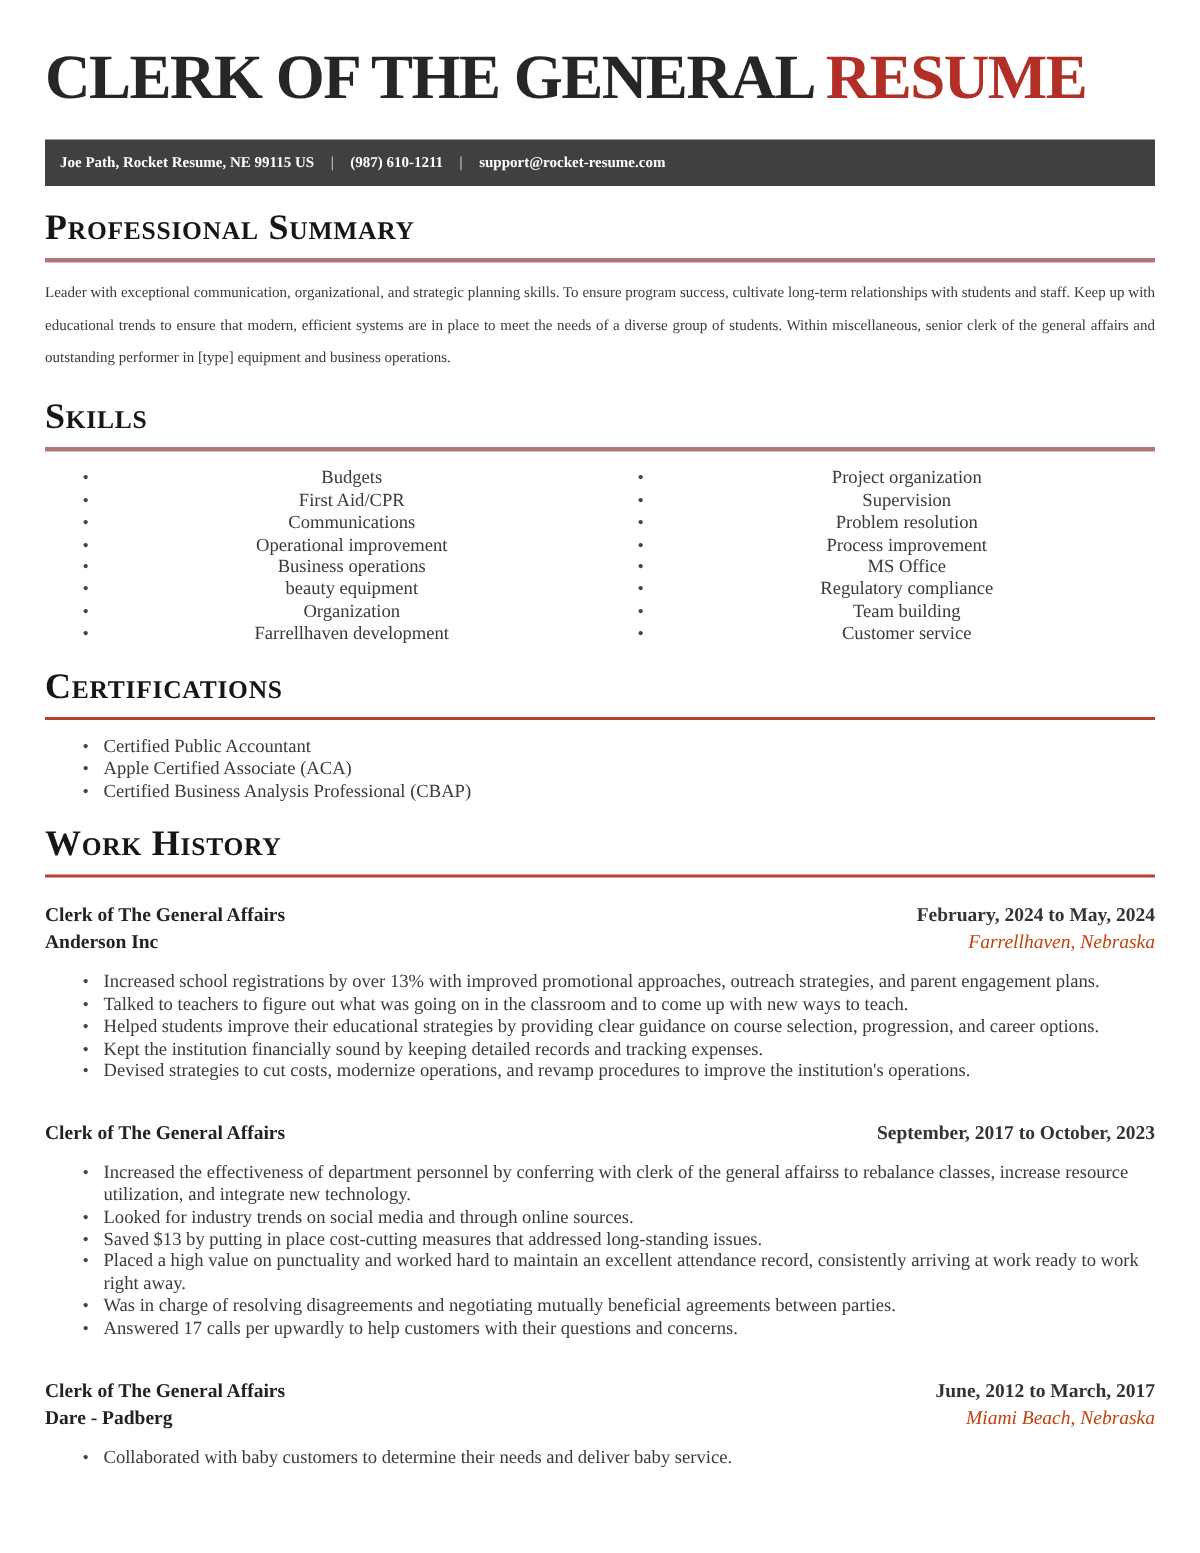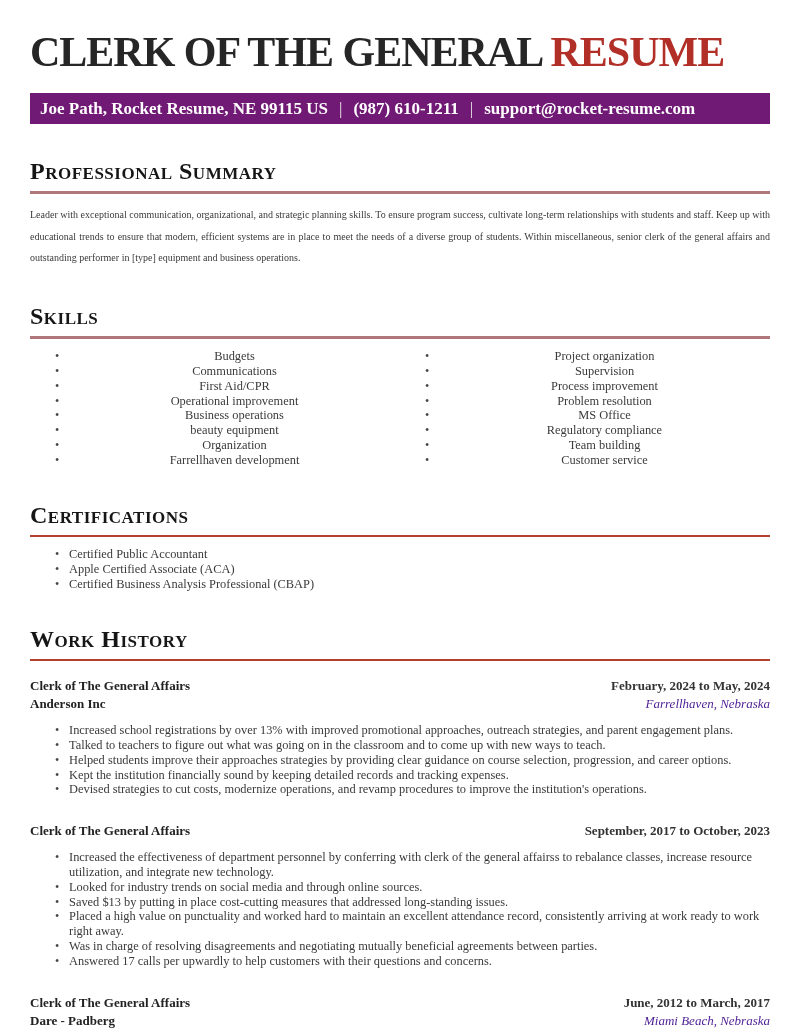--- a/index.html
+++ b/index.html
@@ -23,41 +23,41 @@
     font-size: 42px;
     line-height: 1.25;
     font-weight: 700;
     letter-spacing: -1px;
     color: #262626;
     white-space: nowrap;
   }
   .resume-title .accent { color: #b22f27; }
   .contact-bar {
     margin-top: 14px;
-    background: #701a75;
+    background: #404040;
     color: #ffffff;
     font-weight: 700;
-    font-size: 17px;
+    font-size: 10px;
     line-height: 15px;
     padding: 8px 10px;
   }
   .contact-bar .sep {
     font-weight: 400;
     margin: 0 11px;
     color: #e8e8e8;
   }
   
   .section-heading {
     font-variant: small-caps;
     font-size: 24px;
     line-height: 1.15;
     font-weight: 700;
     letter-spacing: 0.5px;
     color: #161616;
-    margin: 34px 0 6px 0;
+    margin: 15px 0 6px 0;
   }
   .rule { border: none; margin: 0; }
   .rule.rose { height: 3px; background: #b0777a; }
   .rule.red  { height: 2px; background: #b5402e; }
   .summary-text {
     margin: 10px 0 0 0;
     font-size: 10px;
     line-height: 21.5px;
     text-align: justify;
     color: #3a3a3a;
@@ -94,21 +94,21 @@
   .job.first { margin-top: 16px; }
   .job-row {
     display: flex;
     justify-content: space-between;
     align-items: flex-start;
     font-size: 13px;
     line-height: 18px;
   }
   .job-title, .job-company { font-weight: 700; color: #222222; }
   .job-dates { font-weight: 700; color: #333333; }
-  .job-location { font-style: italic; color: #4c1d95; }
+  .job-location { font-style: italic; color: #c2410c; }
 </style>
 </head>
 <body>
 
 <div class="page">
 
   <header>
     <h1 class="resume-title"><span>CLERK OF THE GENERAL </span><span class="accent">RESUME</span></h1>
 
     <div class="contact-bar">
@@ -121,33 +121,33 @@
     <hr class="rule rose">
     <p class="summary-text">Leader with exceptional communication, organizational, and strategic planning skills. To ensure program success, cultivate long-term relationships with students and staff. Keep up with educational trends to ensure that modern, efficient systems are in place to meet the needs of a diverse group of students. Within miscellaneous, senior clerk of the general affairs and outstanding performer in [type] equipment and business operations.</p>
   </section>
 
   <section>
     <h2 class="section-heading">Skills</h2>
     <hr class="rule rose">
     <div class="two-col">
       <ul class="blist">
           <li>Budgets</li>
+          <li>First Aid/CPR</li>
           <li>Communications</li>
-          <li>First Aid/CPR</li>
           <li>Operational improvement</li>
           <li>Business operations</li>
           <li>beauty equipment</li>
           <li>Organization</li>
           <li>Farrellhaven development</li>
         </ul>
       <ul class="blist">
           <li>Project organization</li>
           <li>Supervision</li>
+          <li>Problem resolution</li>
           <li>Process improvement</li>
-          <li>Problem resolution</li>
           <li>MS Office</li>
           <li>Regulatory compliance</li>
           <li>Team building</li>
           <li>Customer service</li>
         </ul>
     </div>
   </section>
 
   <section>
     <h2 class="section-heading">Certifications</h2>
@@ -168,21 +168,21 @@
         <span class="job-title">Clerk of The General Affairs</span>
         <span class="job-dates">February, 2024 to May, 2024</span>
       </div>
       <div class="job-row">
         <span class="job-company">Anderson Inc</span>
         <span class="job-location">Farrellhaven, Nebraska</span>
       </div>
       <ul class="blist">
           <li>Increased school registrations by over 13% with improved promotional approaches, outreach strategies, and parent engagement plans.</li>
           <li>Talked to teachers to figure out what was going on in the classroom and to come up with new ways to teach.</li>
-          <li>Helped students improve their approaches strategies by providing clear guidance on course selection, progression, and career options.</li>
+          <li>Helped students improve their educational strategies by providing clear guidance on course selection, progression, and career options.</li>
           <li>Kept the institution financially sound by keeping detailed records and tracking expenses.</li>
           <li>Devised strategies to cut costs, modernize operations, and revamp procedures to improve the institution's operations.</li>
         </ul>
     </div>
 
     <div class="job">
       <div class="job-row">
         <span class="job-title">Clerk of The General Affairs</span>
         <span class="job-dates">September, 2017 to October, 2023</span>
       </div>

